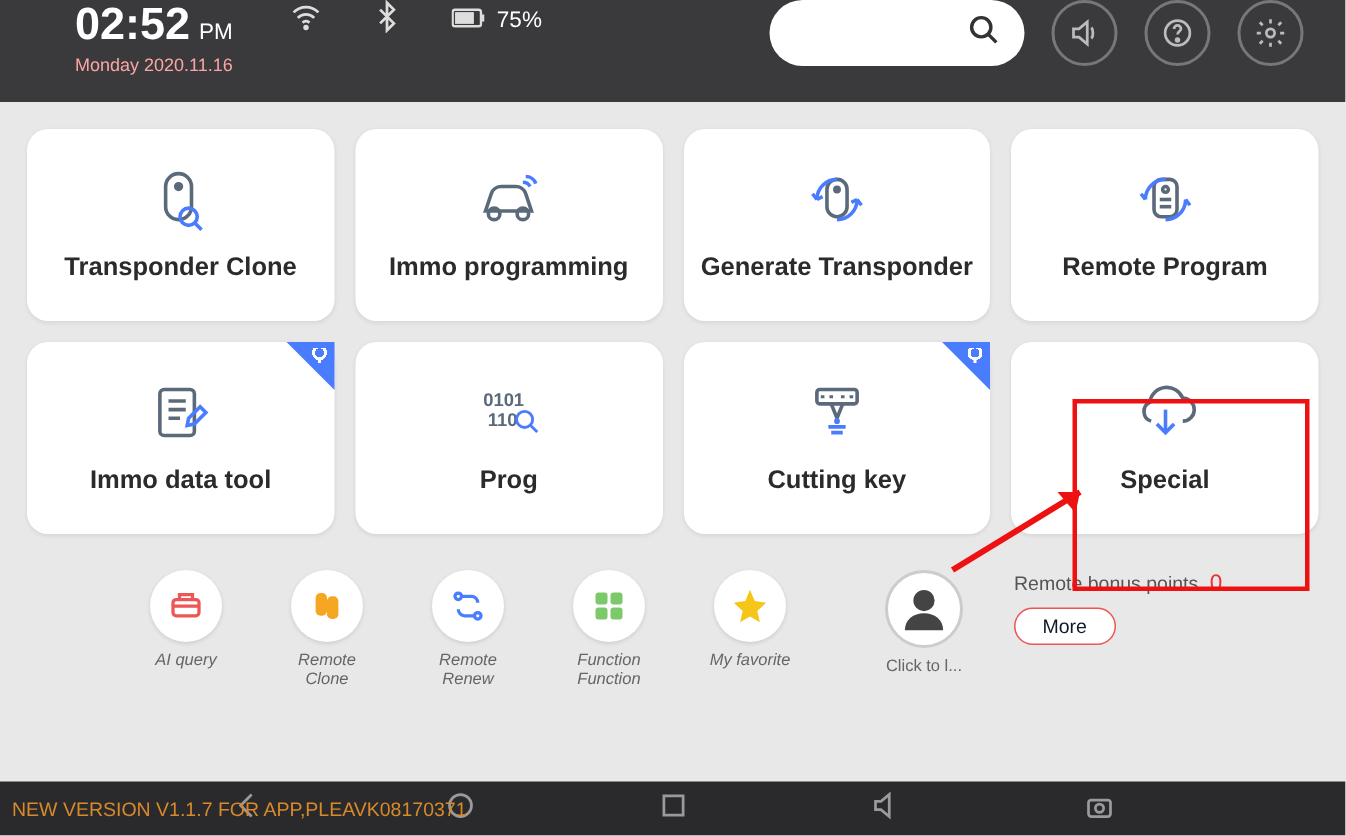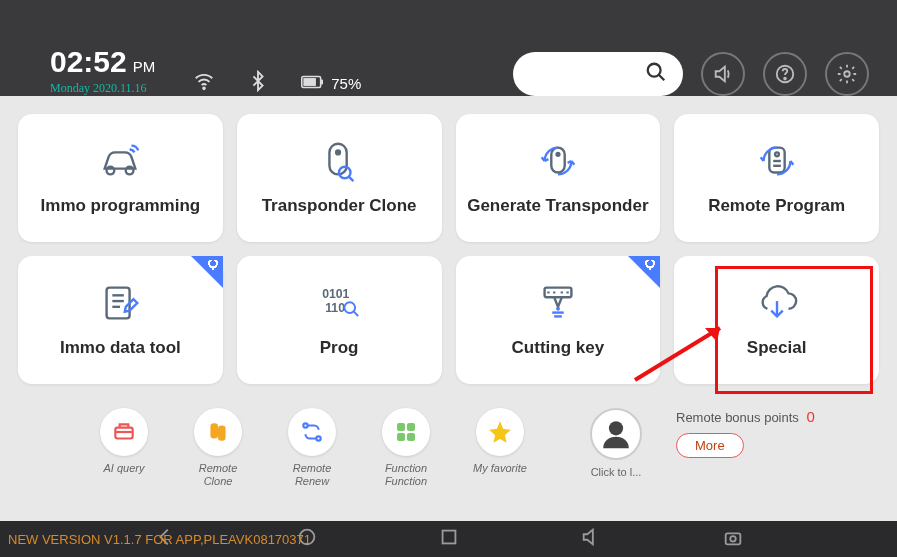--- a/index.html
+++ b/index.html
@@ -11,31 +11,31 @@
     overflow: hidden;
     position: relative;
   }
   .version-top {
     position: absolute;
     top: 2px; right: 10px;
     color: #888; font-size: 12px;
   }
   .header {
     background: #3a3a3c;
-    height: 96px;
+    height: 68px;
     display: flex;
-    align-items: flex-end;
+    align-items: flex-start;
     padding: 0 28px 0 50px;
     gap: 18px;
     position: relative;
   }
   .clock-block { color: #fff; }
   .clock-time { font-size: 30px; font-weight: 700; display: flex; align-items: baseline; gap:6px;}
   .clock-ampm { font-size: 15px; font-weight: 500; }
-  .clock-date { font-size: 12px; color: #14b8a6; margin-top:2px;font-family:Liberation Serif, serif;}
+  .clock-date { font-size: 12px; color: #fca5a5; margin-top:2px;}
   .status-icons { display:flex; align-items:center; gap:32px; color:#ddd; margin-left:20px;}
   .status-icons svg { width:22px; height:22px; }
   .battery-wrap { display:flex; align-items:center; gap:8px; color:#fff; font-size:15px; font-weight:500;}
   .spacer { flex:1; }
   .search-pill {
     background:#fff; border-radius:30px; height:44px; width:170px;
     display:flex; align-items:center; justify-content:flex-end; padding:0 16px;
   }
   .round-btn {
     width:44px; height:44px; border-radius:50%; border:2px solid #777;
@@ -83,21 +83,21 @@
     width:48px; height:48px; border-radius:50%; background:#fff;
     display:flex; align-items:center; justify-content:center;
     box-shadow:0 1px 3px rgba(0,0,0,0.12);
   }
   .mini-label { font-size:11px; color:#666; text-align:center; line-height:1.15;}
   .avatar-block { display:flex; flex-direction:column; align-items:center; gap:6px; margin-left:30px; cursor:pointer;}
   .avatar-circle { width:52px; height:52px; border-radius:50%; background:#fff; border:2px solid #ccc; display:flex; align-items:center; justify-content:center;}
   .bonus-block { margin-left:8px; font-size:13px; color:#555; }
   .bonus-count { color:#e33; font-size:15px; margin-left:4px;}
   .more-btn {
-    margin-top:8px; border:1px solid #e55; color:#c2410c; background:#fff;
+    margin-top:8px; border:1px solid #e55; color:#0f172a; background:#fff;
     border-radius:16px; padding:4px 18px; font-size:13px; cursor:pointer;
   }
   .nav-bar {
     position:absolute; bottom:0; left:0; right:0; height:36px; background:#2a2a2c;
     display:flex; align-items:center; justify-content:center; gap:120px; color:#9a9a9c;
   }
   .ticker {
     position:absolute; bottom:0; left:0; right:0; height:36px;
     display:flex; align-items:center; justify-content:space-between;
     padding:0 8px; font-size:13px; pointer-events:none;
@@ -174,41 +174,41 @@
         <circle cx="12" cy="12" r="3"></circle>
         <path d="M12 2v3M12 19v3M4.2 4.2l2.1 2.1M17.7 17.7l2.1 2.1M2 12h3M19 12h3M4.2 19.8l2.1-2.1M17.7 6.3l2.1-2.1"></path>
       </svg>
   </div>
 </div>
 
 <div class="grid">
 
   <div class="tile">
     <div class="tile-icon">
+      <svg viewBox="0 0 48 48" fill="none" stroke="#5a6a7a" stroke-width="2.5">
+          <rect x="14" y="6" width="18" height="32" rx="9"></rect>
+          <circle cx="23" cy="15" r="2" fill="#5a6a7a"></circle>
+          <circle cx="30" cy="36" r="6" stroke="#4a7cff"></circle>
+          <line x1="34" y1="40" x2="39" y2="45" stroke="#4a7cff"></line>
+        </svg>
+    </div>
+    <div class="tile-label">Transponder Clone</div>
+  </div>
+
+  <div class="tile">
+    <div class="tile-icon">
       <svg viewBox="0 0 48 40" fill="none" stroke="#5a6a7a" stroke-width="2.5">
           <path d="M8 28h32l-4-12c-1-3-4-5-7-5H19c-3 0-6 2-7 5l-4 12z"></path>
           <circle cx="14" cy="30" r="4"></circle>
           <circle cx="34" cy="30" r="4"></circle>
           <path d="M34 8c2 0 4 1 5 3" stroke="#4a7cff"></path>
           <path d="M36 4c3 0 6 2 7 5" stroke="#4a7cff"></path>
         </svg>
     </div>
     <div class="tile-label">Immo programming</div>
-  </div>
-
-  <div class="tile">
-    <div class="tile-icon">
-      <svg viewBox="0 0 48 48" fill="none" stroke="#5a6a7a" stroke-width="2.5">
-          <rect x="14" y="6" width="18" height="32" rx="9"></rect>
-          <circle cx="23" cy="15" r="2" fill="#5a6a7a"></circle>
-          <circle cx="30" cy="36" r="6" stroke="#4a7cff"></circle>
-          <line x1="34" y1="40" x2="39" y2="45" stroke="#4a7cff"></line>
-        </svg>
-    </div>
-    <div class="tile-label">Transponder Clone</div>
   </div>
 
   <div class="tile">
     <div class="tile-icon">
       <svg viewBox="0 0 48 48" fill="none" stroke="#5a6a7a" stroke-width="2.5">
           <rect x="17" y="10" width="14" height="26" rx="7"></rect>
           <circle cx="24" cy="17" r="1.5" fill="#5a6a7a"></circle>
           <path d="M10 24a14 14 0 0114-14" stroke="#4a7cff"></path>
           <path d="M38 24a14 14 0 01-14 14" stroke="#4a7cff"></path>
           <path d="M10 24l-3-4M10 24l4-2" stroke="#4a7cff"></path>

